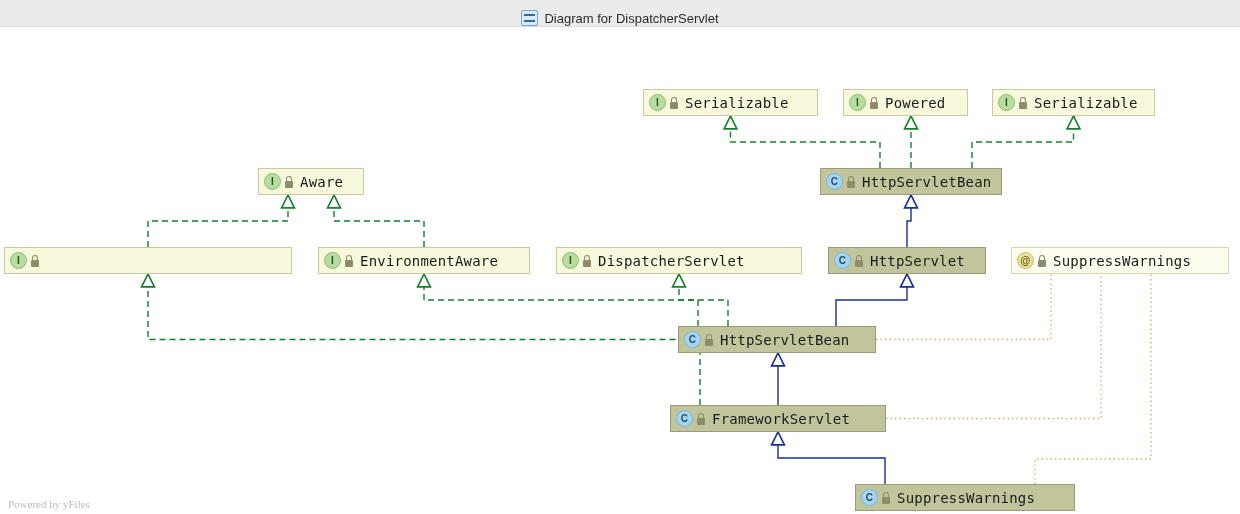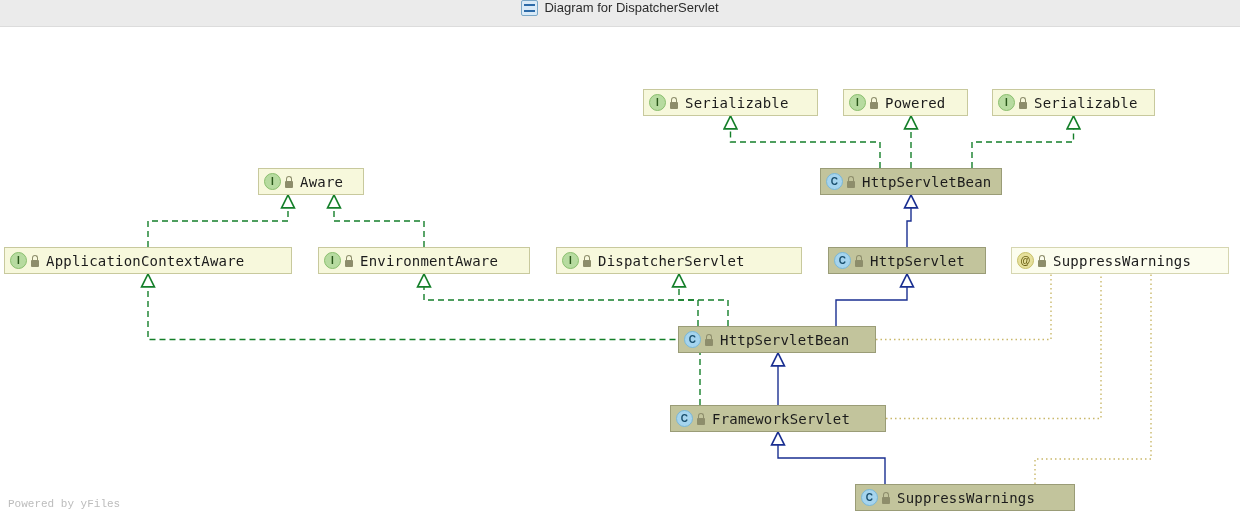--- a/index.html
+++ b/index.html
@@ -12,21 +12,21 @@
     position: relative;
     overflow: hidden;
   }
   .titlebar {
     position: absolute;
     top: 0; left: 0; right: 0;
     height: 26px;
     background: #ebebeb;
     border-bottom: 1px solid #dcdcdc;
     display: flex;
-    align-items: flex-start;
+    align-items: flex-end;
     justify-content: center;
     font-family: -apple-system, "Helvetica Neue", Arial, sans-serif;
     font-size: 13px;
     color: #2b2b2b;
   }
   .titlebar .ticon {
     width: 15px; height: 14px; margin-right: 6px;
     background: #d9eaf7;
     border: 1px solid #7aa7c7;
     border-radius: 2px;
@@ -102,21 +102,21 @@
     left: 2px; top: 0;
     width: 4px; height: 5px;
     border: 1.5px solid #8d8d6b;
     border-bottom: none;
     border-radius: 4px 4px 0 0;
   }
   .footer {
     position: absolute;
     left: 8px;
     bottom: 4px;
-    font-family: Liberation Mono, monospace;
+    font-family: Liberation Serif, serif;
     font-size: 11px;
     color: #bcbcbc;
   }
 </style>
 </head>
 <body>
 
 <div class="titlebar">
   <span class="ticon"></span>
   <span>Diagram for DispatcherServlet</span>
@@ -172,21 +172,20 @@
         <span>HttpServletBean</span>
       </div>
       <div class="node ifc" style="left: 258px; top: 141px; width: 106px; height: 27px;">
         <span class="badge I">I</span>
         <span class="lock"></span>
         <span>Aware</span>
       </div>
       <div class="node ifc" style="left: 4px; top: 220px; width: 288px; height: 27px;">
         <span class="badge I">I</span>
         <span class="lock"></span>
-        <span>ApplicationContextAware</span>
       </div>
       <div class="node ifc" style="left: 318px; top: 220px; width: 212px; height: 27px;">
         <span class="badge I">I</span>
         <span class="lock"></span>
         <span>EnvironmentAware</span>
       </div>
       <div class="node ifc" style="left: 556px; top: 220px; width: 246px; height: 27px;">
         <span class="badge I">I</span>
         <span class="lock"></span>
         <span>DispatcherServlet</span>

